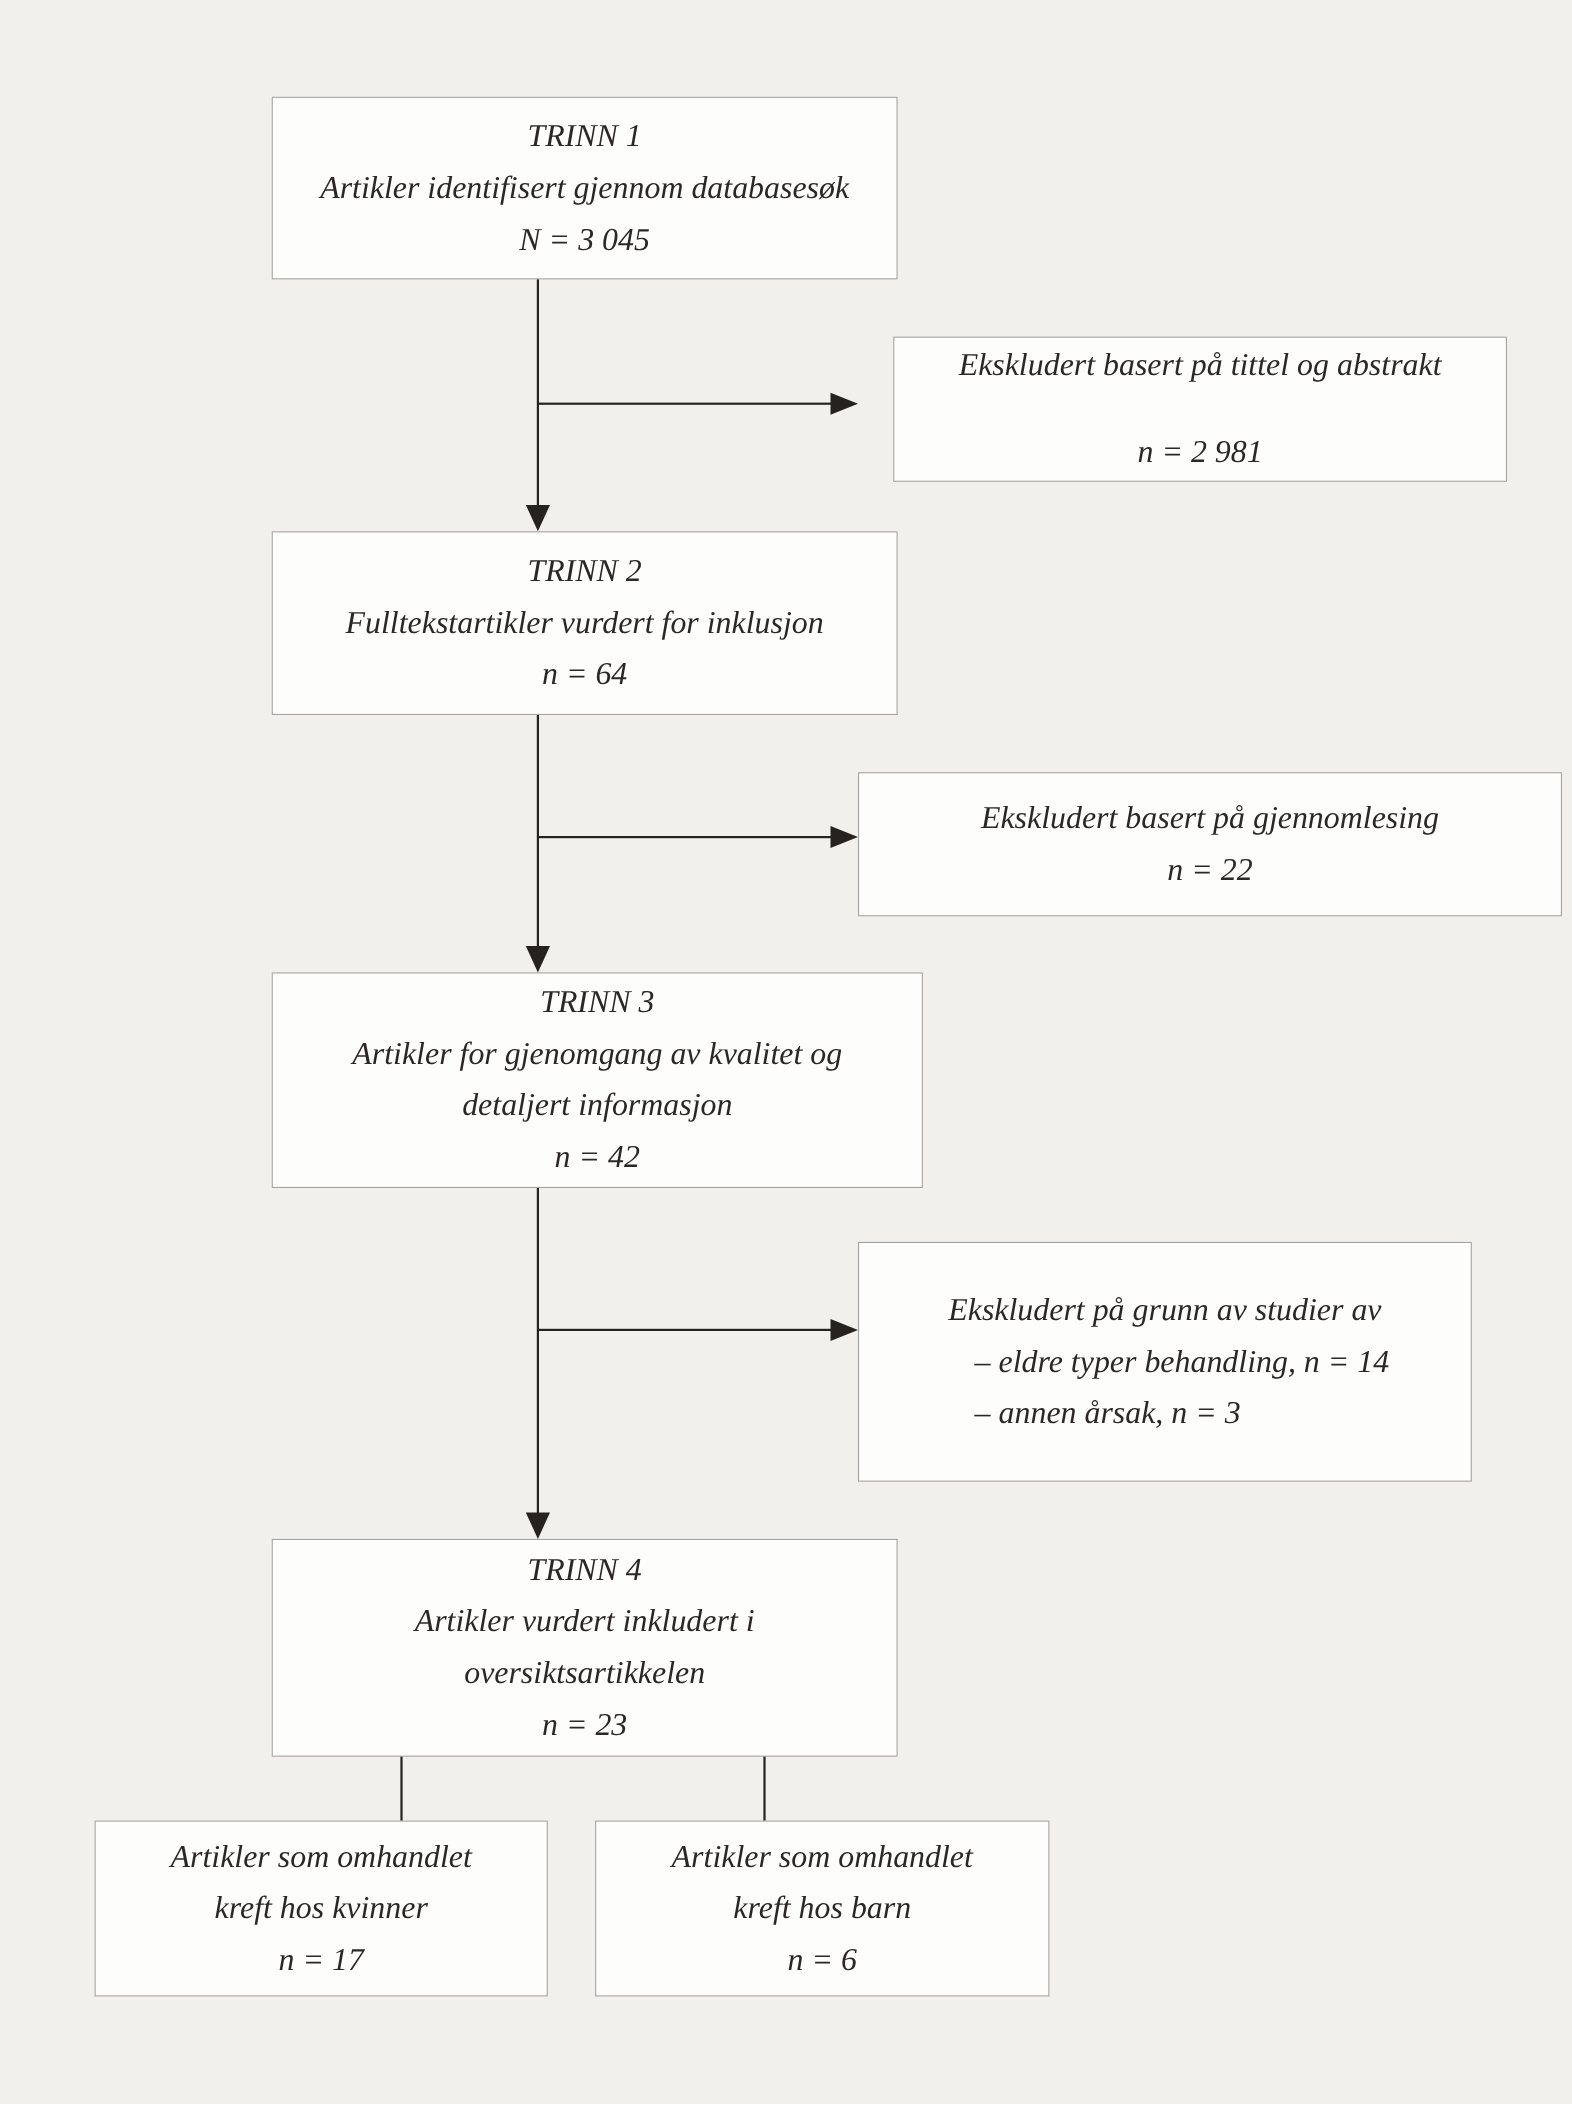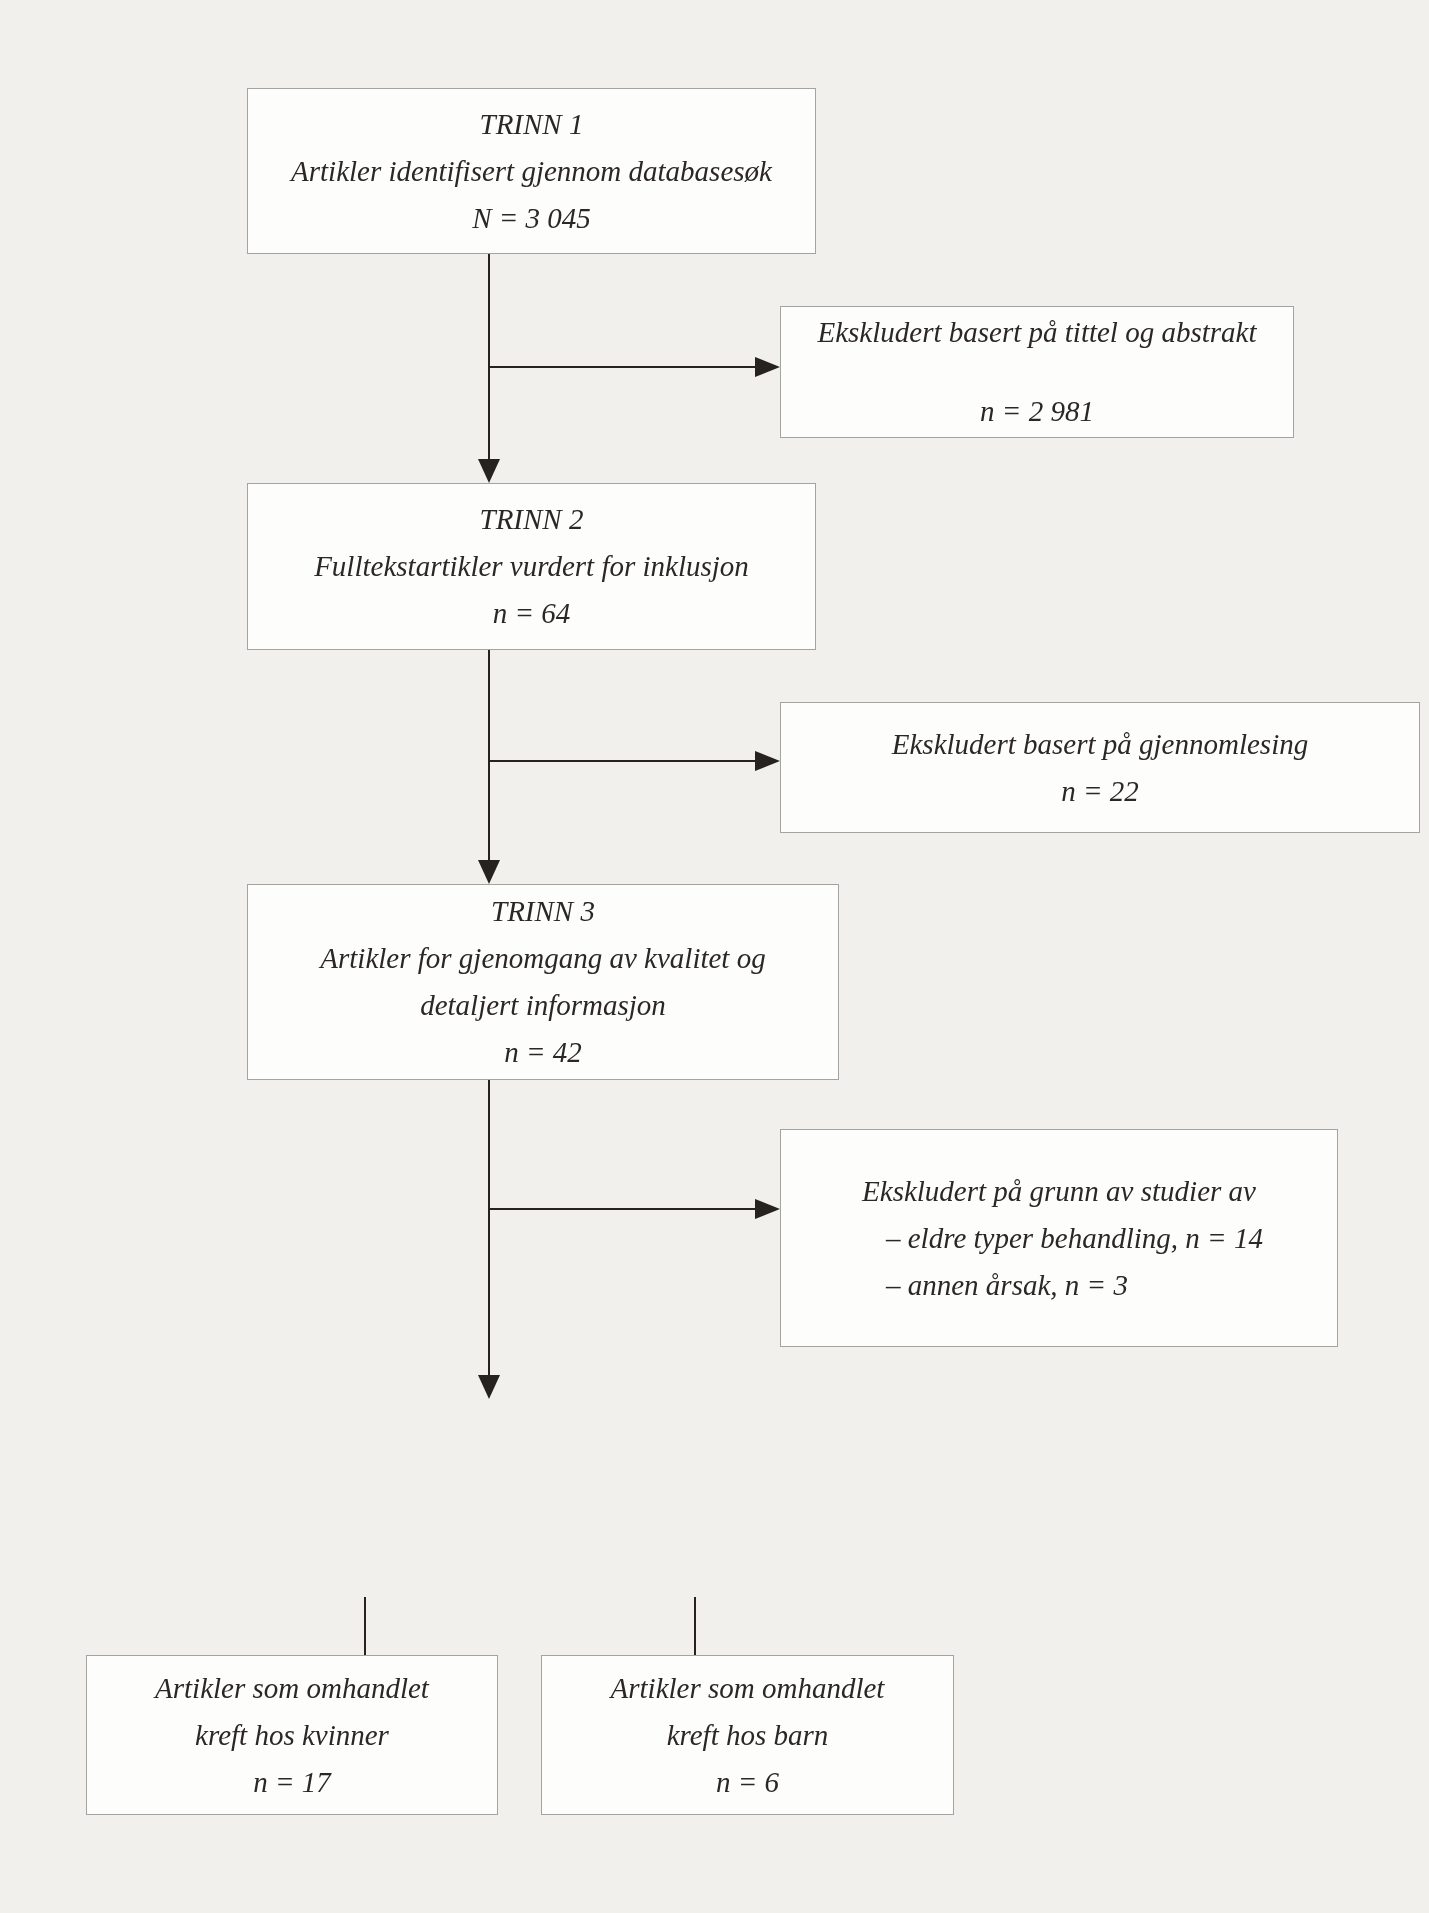--- a/index.html
+++ b/index.html
@@ -75,22 +75,28 @@
     <div class="ln">n = 64</div>
   </div>
 
   <div class="box" style="left:247px;top:884px;width:592px;height:196px;">
     <div class="ln">TRINN 3</div>
     <div class="ln">Artikler for gjenomgang av kvalitet og</div>
     <div class="ln">detaljert informasjon</div>
     <div class="ln">n = 42</div>
   </div>
 
+  <div class="box" style="left:247px;top:1399px;width:569px;height:198px;">
+    <div class="ln">TRINN 4</div>
+    <div class="ln">Artikler vurdert inkludert i</div>
+    <div class="ln">oversiktsartikkelen</div>
+    <div class="ln">n = 23</div>
+  </div>
 
-  <div class="box" style="left:780px;top:306px;width:514px;height:132px;gap:32px;">
+  <div class="box" style="left:812px;top:306px;width:558px;height:132px;gap:32px;">
     <div class="ln">Ekskludert basert på tittel og abstrakt</div>
     <div class="ln">n = 2 981</div>
   </div>
 
   <div class="box" style="left:780px;top:702px;width:640px;height:131px;">
     <div class="ln">Ekskludert basert på gjennomlesing</div>
     <div class="ln">n = 22</div>
   </div>
 
   <div class="box excl-list" style="left:780px;top:1129px;width:558px;height:218px;">

